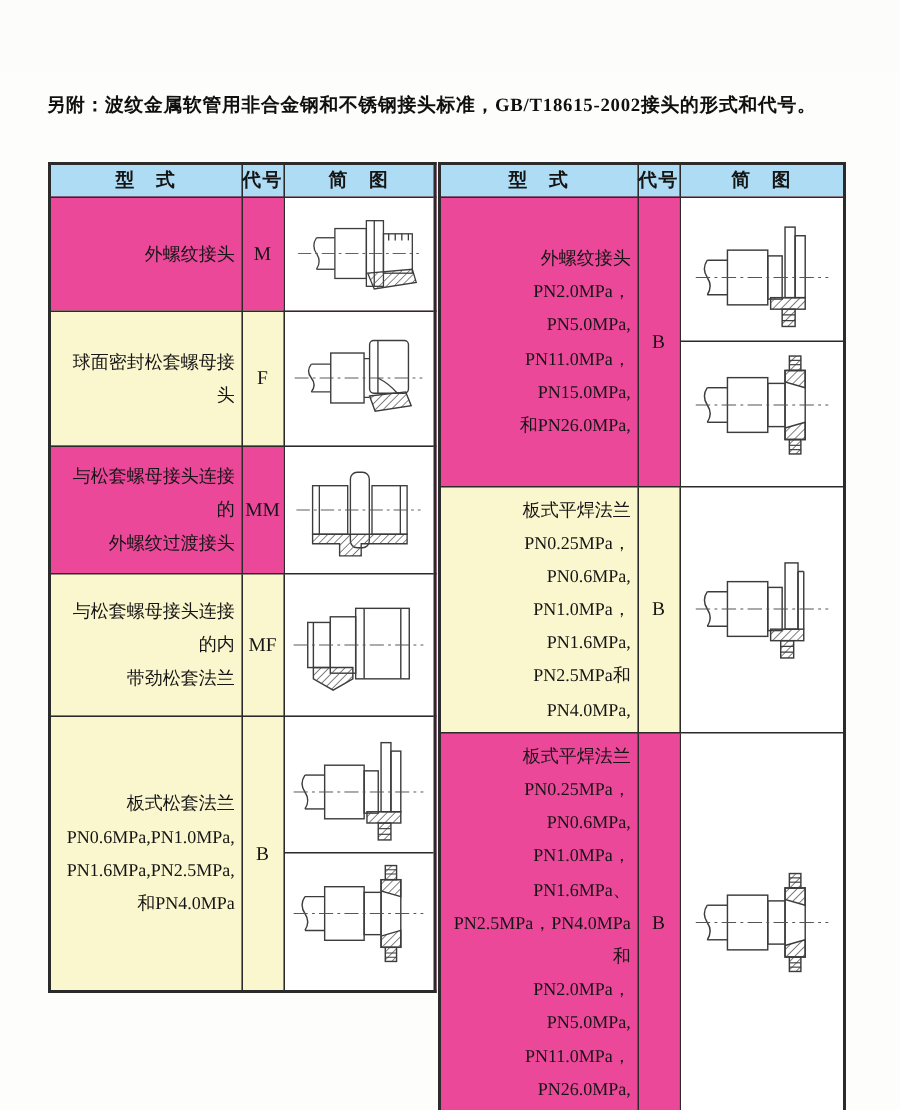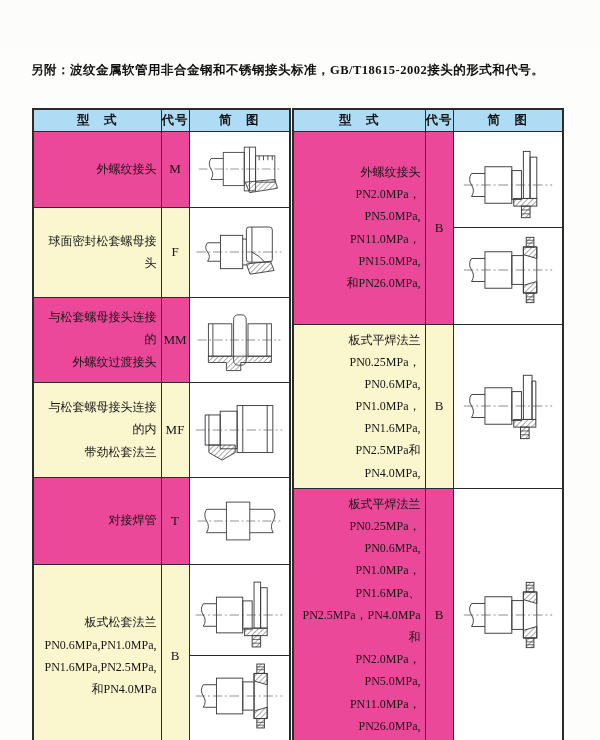--- a/index.html
+++ b/index.html
@@ -149,38 +149,20 @@
             <rect x="48" y="14" width="38" height="50"></rect>
             <line x1="54" y1="14" x2="54" y2="64"></line>
                 <line x1="80" y1="14" x2="80" y2="64"></line>
           </g>
           <polygon points="18,56 46,56 46,64 32,72 18,64" fill="url(#hatch)" stroke="#3c3c3c" stroke-width="1"></polygon>
           <line x1="4" y1="40" x2="96" y2="40" stroke="#555" stroke-width="0.7" stroke-dasharray="10 3 2 3"></line>
         </svg>
       </td>
     </tr>
 
-    <tr class="h87">
-      <td class="type">对接焊管</td>
-      <td class="code">T</td>
-      <td class="diag">
-        <svg class="dg" width="94" height="72" viewBox="0 0 100 80">
-          <g fill="none" stroke="#3c3c3c" stroke-width="1">
-            <path d="M14,27 q-4,6 0,13 q4,6 0,13"></path>
-            <line x1="14" y1="27" x2="36" y2="27"></line>
-                <line x1="14" y1="53" x2="36" y2="53"></line>
-            <rect x="36" y="19" width="26" height="42"></rect>
-            <line x1="62" y1="27" x2="88" y2="27"></line>
-                <line x1="62" y1="53" x2="88" y2="53"></line>
-            <path d="M88,27 q4,6 0,13 q-4,6 0,13"></path>
-          </g>
-          <line x1="4" y1="40" x2="96" y2="40" stroke="#555" stroke-width="0.7" stroke-dasharray="10 3 2 3"></line>
-        </svg>
-      </td>
-    </tr>
 
     <tr class="h180">
       <td class="type hl">板式松套法兰
 PN0.6MPa,PN1.0MPa,
 PN1.6MPa,PN2.5MPa,
 和PN4.0MPa</td>
       <td class="code hl">B</td>
       <td class="diag">
         <div class="stackwrap">
           <div class="sub">

